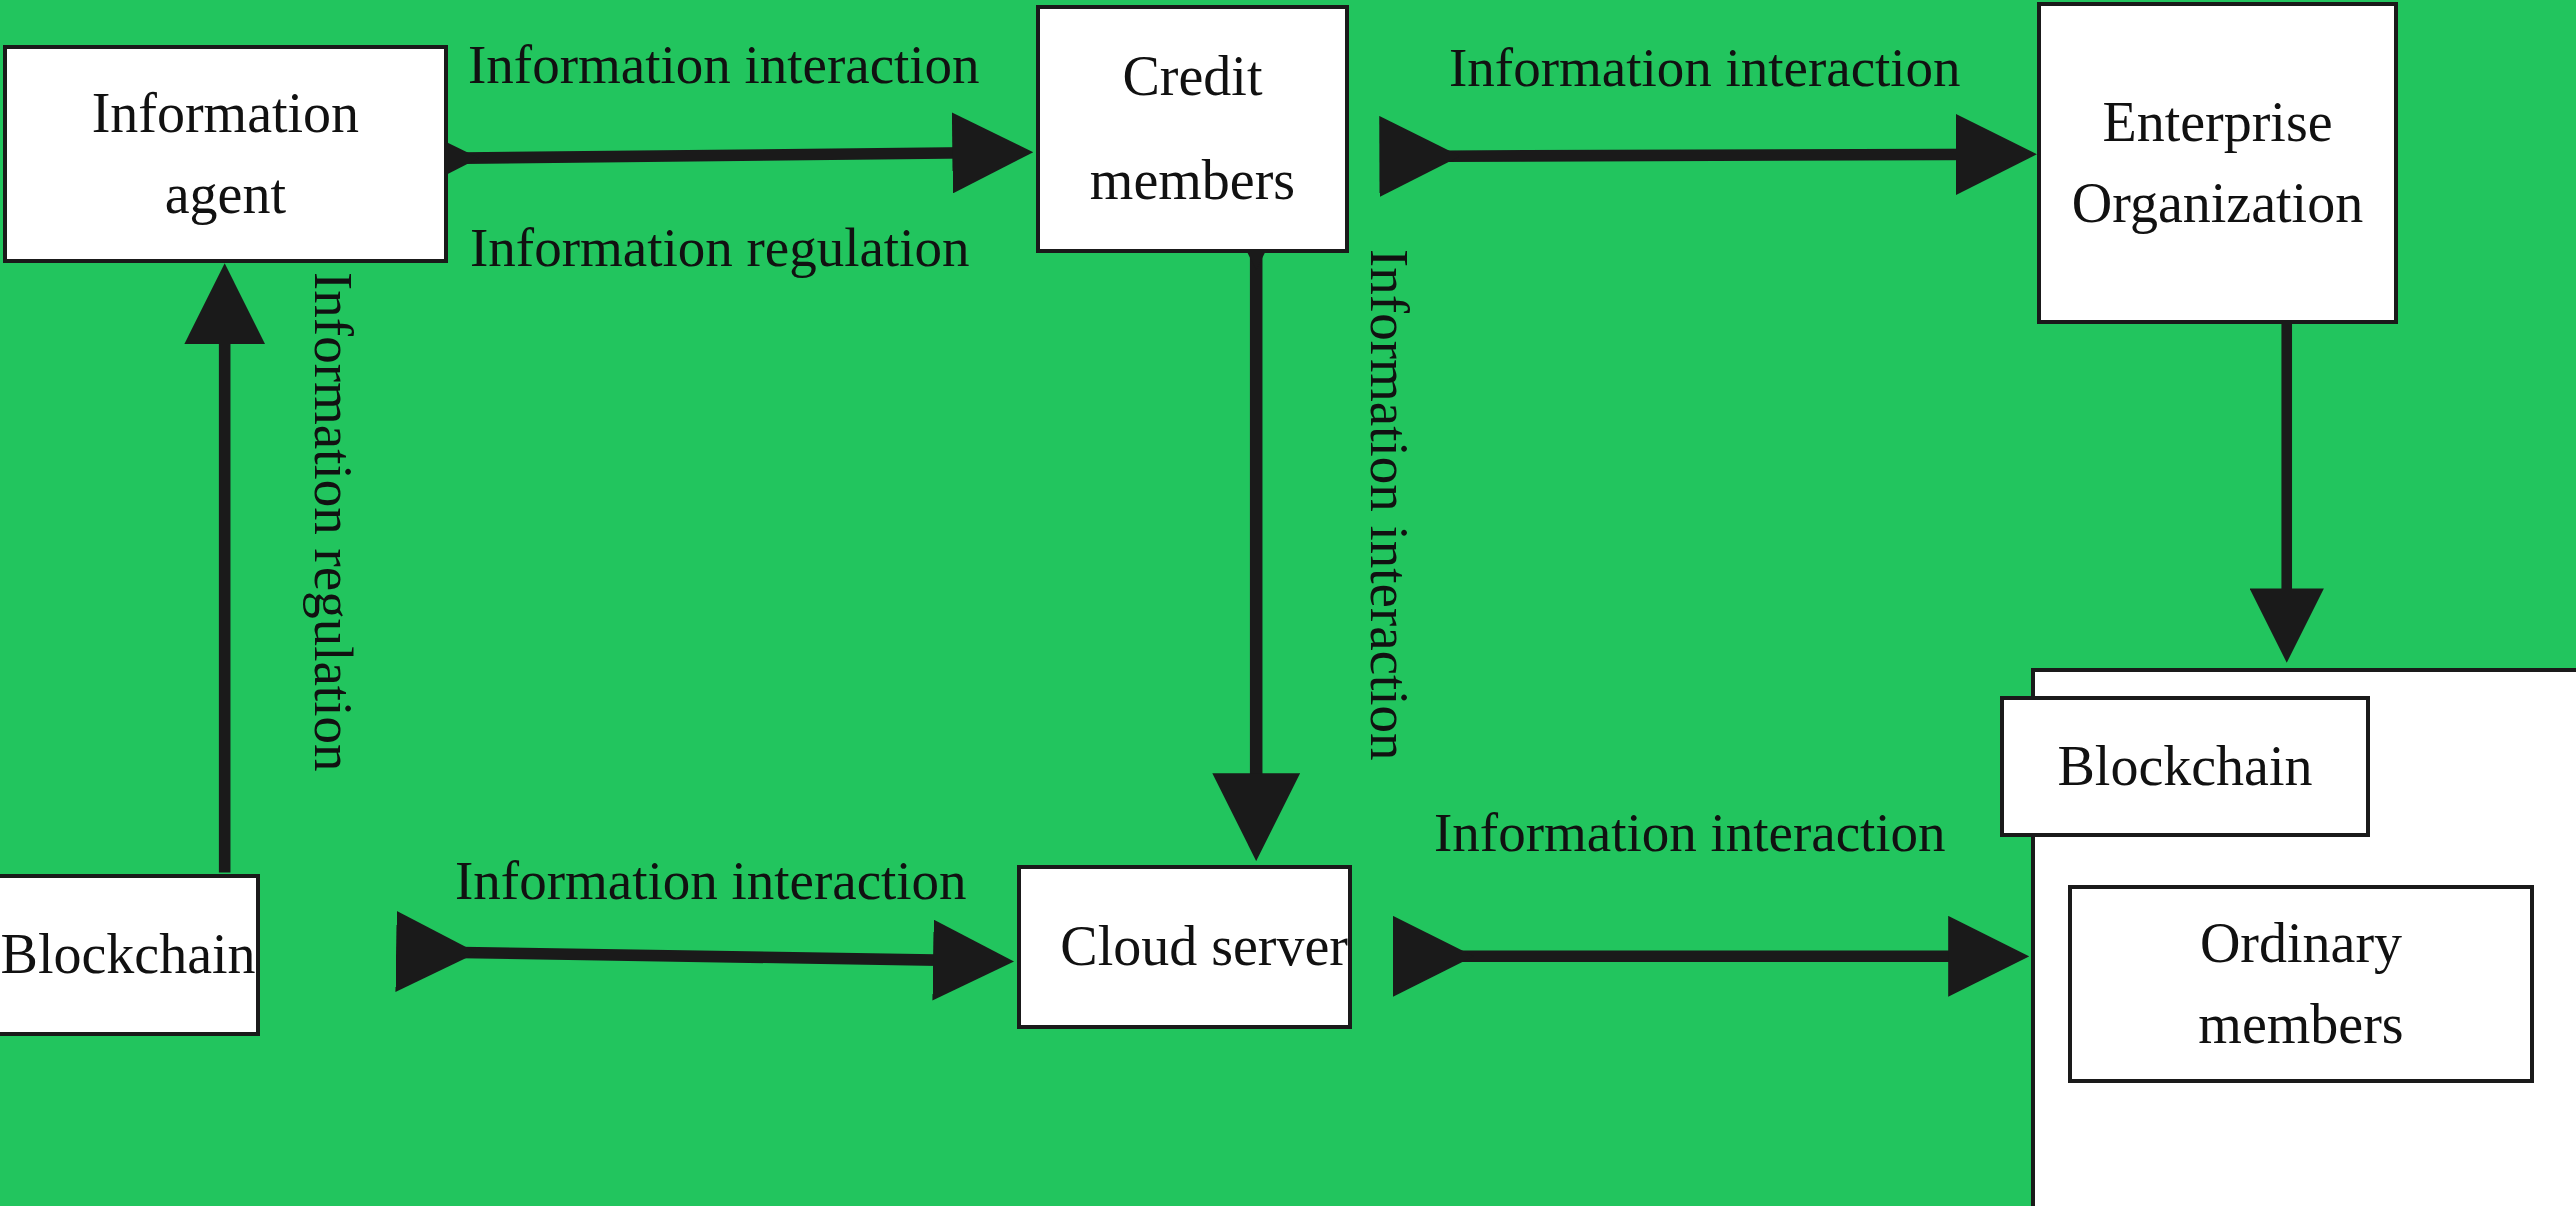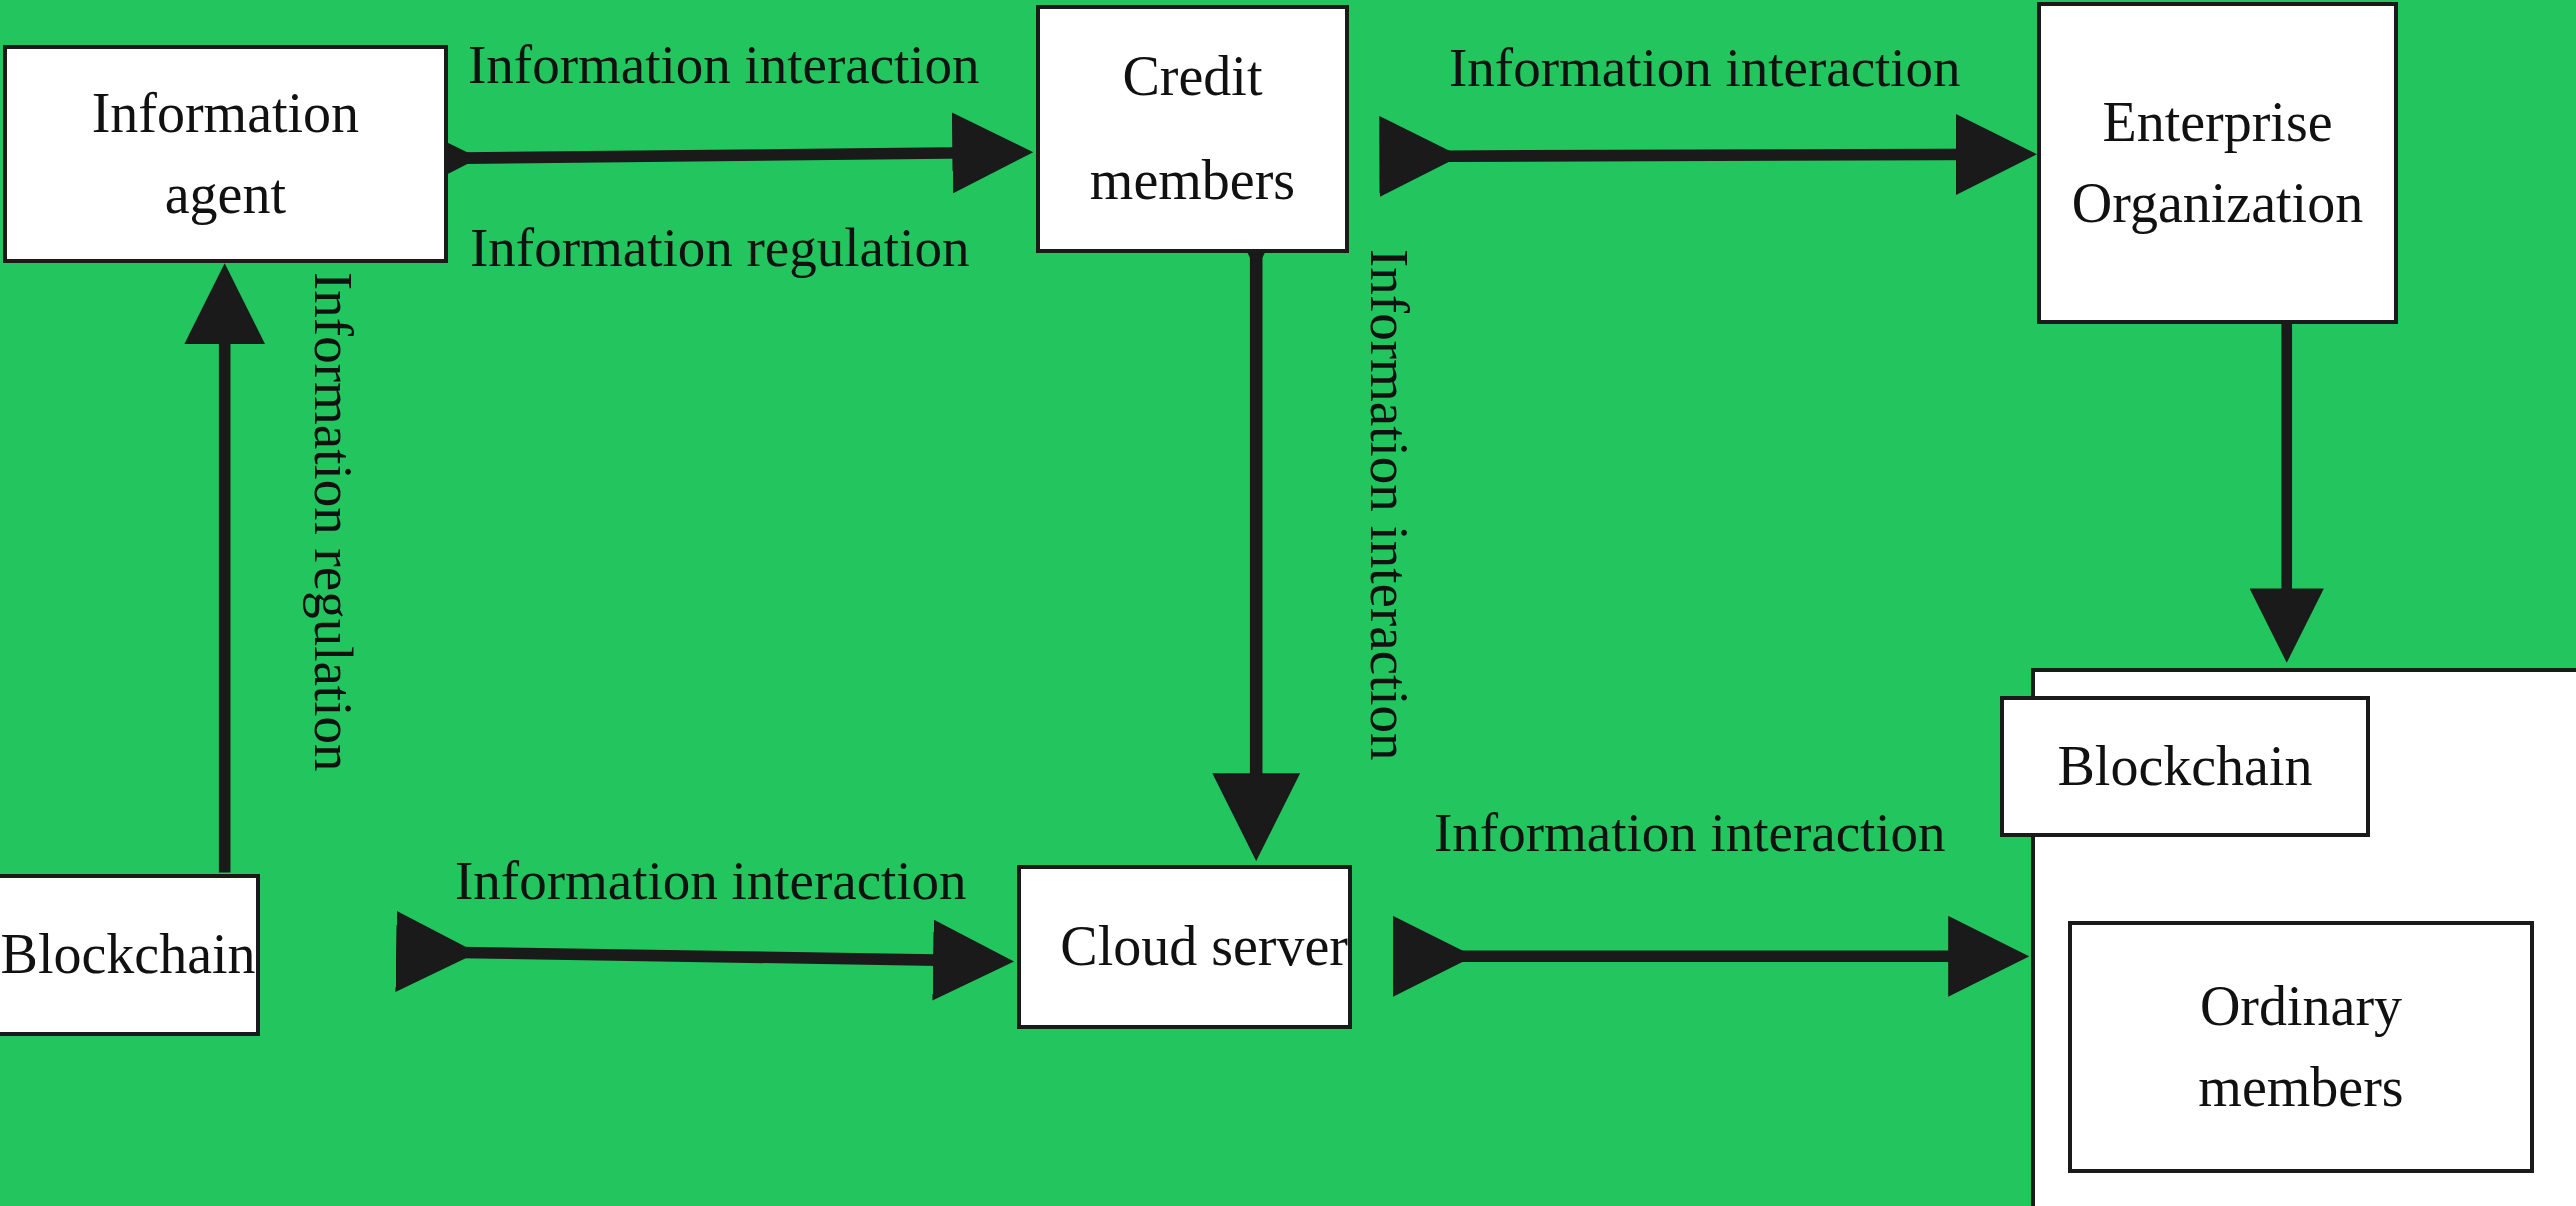--- a/index.html
+++ b/index.html
@@ -130,21 +130,21 @@
   <div class="node" style="left:1017px; top:865px; width:335px; height:164px;align-items:flex-end;">
     <span class="ln">Cloud server</span>
   </div>
 
   <div class="group-box" style="left:2031px; top:668px; width:550px; height:542px;"></div>
 
   <div class="node" style="left:2000px; top:696px; width:370px; height:141px;">
     <span class="ln">Blockchain</span>
   </div>
 
-  <div class="node" style="left:2068px; top:921px; width:466px; height:252px;align-items:center;">
+  <div class="node" style="left:2068px; top:885px; width:466px; height:198px;align-items:center;">
     <span class="ln">Ordinary</span>
     <span class="ln">members</span>
   </div>
 
   <div class="edge-label" style="left:468px; top:37px;">Information interaction</div>
 
   <div class="edge-label" style="left:470px; top:220px;">Information regulation</div>
 
   <div class="edge-label" style="left:1449px; top:40px;">Information interaction</div>
 

